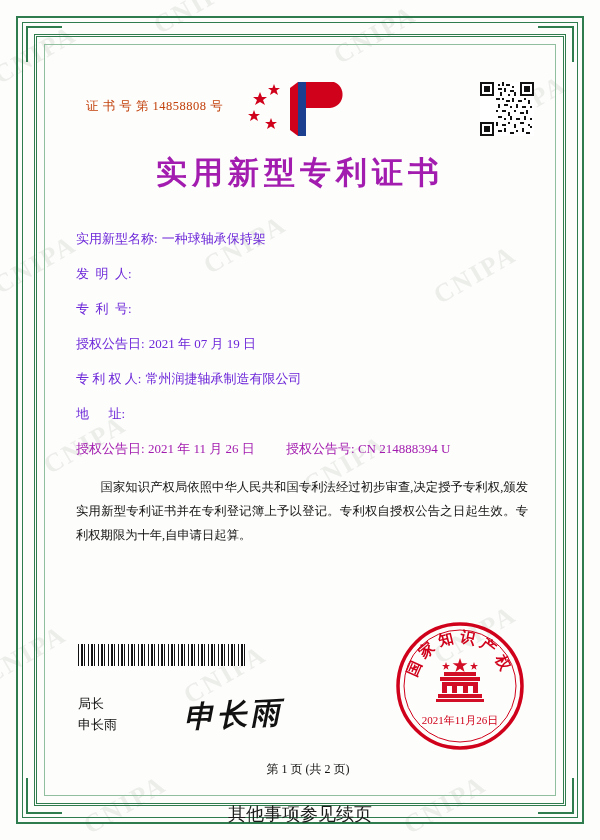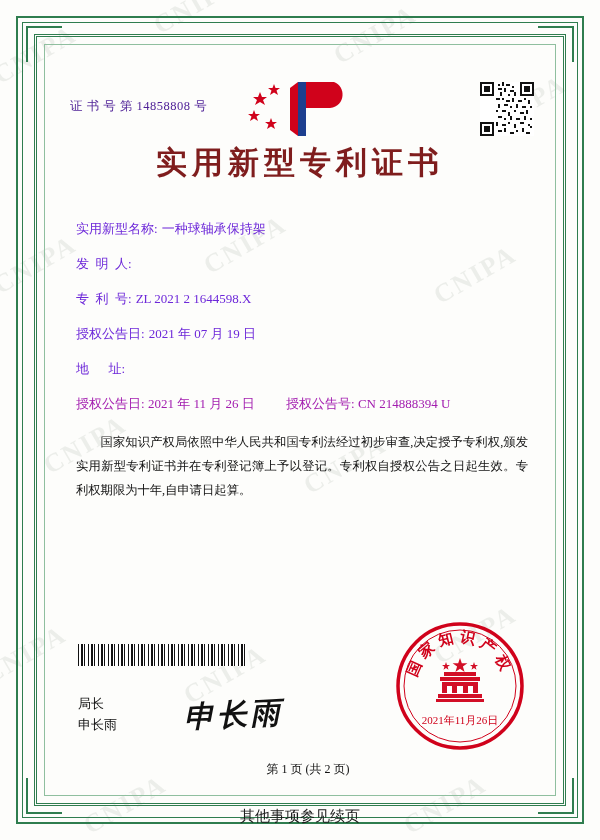--- a/index.html
+++ b/index.html
@@ -95,49 +95,50 @@
     z-index: 5;
   }
 
   
   .header-row {
     position: relative;
     height: 86px;
   }
   .cert-number {
     position: absolute;
-    left: 14px;
+    left: 30px;
     top: 42px;
     font-size: 12.5px;
-    color: #4c1d95;
+    color: #c2410c;
     letter-spacing: 0.5px;
     font-family: "Liberation Serif", serif;
   }
   .logo {
     position: absolute;
     left: 50%;
     transform: translateX(-50%);
     top: 22px;
     width: 108px;
     height: 62px;
   }
   .qr {
     position: absolute;
     right: 10px;
     top: 26px;
     width: 54px;
     height: 54px;
   }
 
   .title {
+    margin-top: 10px;
     text-align: center;
     font-size: 31px;
     font-weight: bold;
     letter-spacing: 5px;
-    color: #7f1d1d;
+    color: #a21caf;
     font-family: Liberation Mono, monospace;
   }
 
   .fields {
     margin-top: 36px;
     padding-left: 20px;
     padding-right: 10px;
   }
   .field {
     display: flex;
@@ -233,21 +234,21 @@
     font-size: 12px;
     color: #111;
   }
 
   .footer-note {
     position: absolute;
     left: 0;
     right: 0;
     bottom: 14px;
     text-align: center;
-    font-size: 15px;
+    font-size: 18px;
     color: #1a1a1a;
     z-index: 6;
   }
 </style>
 </head>
 <body>
 
 <div class="page">
 
   <div class="watermarks">
@@ -369,25 +370,28 @@
     <div class="fields">
       <div class="field">
         <span class="label">实用新型名称:</span>
         <span class="value">一种球轴承保持架</span>
       </div>
       <div class="field">
         <span class="label">发  明  人:</span>
       </div>
       <div class="field">
         <span class="label">专  利  号:</span>
-        <span class="value">ZL 2021 2 1644598.X</span>
       </div>
       <div class="field">
         <span class="label">授权公告日:</span>
         <span class="value">2021 年 07 月 19 日</span>
+      </div>
+      <div class="field">
+        <span class="label">专 利 权 人:</span>
+        <span class="value">常州润捷轴承制造有限公司</span>
       </div>
       <div class="field">
         <span class="label">地      址:</span>
       </div>
       <div class="field-inline">
         <span class="seg1">
           <span>授权公告日:</span>
           <span>2021 年 11 月 26 日</span>
         </span>
         <span class="seg2">

